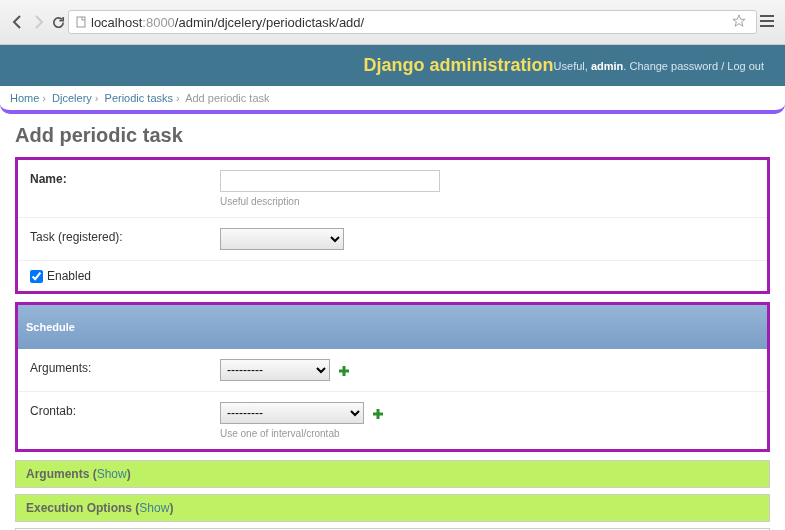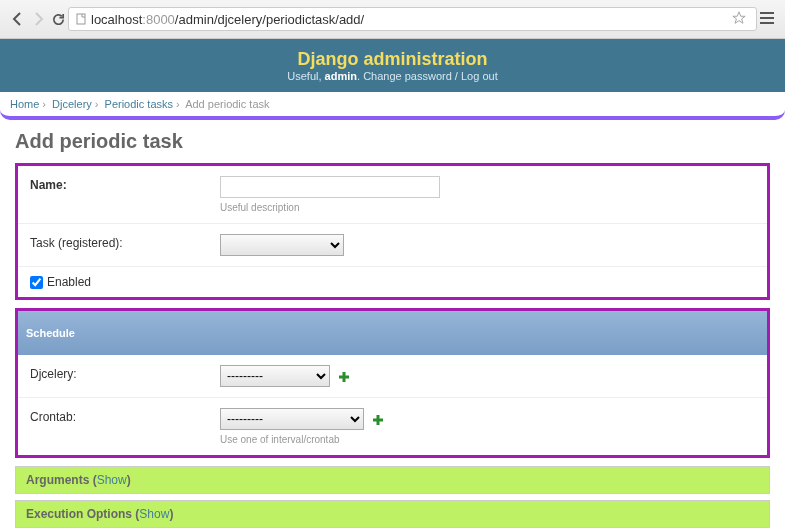--- a/index.html
+++ b/index.html
@@ -1,29 +1,29 @@
 <!DOCTYPE html>
 <html><head>
 <meta charset="utf-8">
 <style>
   * { box-sizing: border-box; margin: 0; padding: 0; }
   body { font-family: "Lucida Grande", Verdana, Arial, sans-serif; font-size: 12px; color: #333; background: #fff; width: 785px; }
   
-  .browser-bar { height: 39px; background: linear-gradient(#f5f5f5, #e8e8e8); border-bottom: 1px solid #ccc; display: flex; align-items: center; padding: 0 8px; }
+  .browser-bar { height: 45px; background: linear-gradient(#f5f5f5, #e8e8e8); border-bottom: 1px solid #ccc; display: flex; align-items: center; padding: 0 8px; }
   .nav-btn { width: 20px; height: 20px; display: flex; align-items: center; justify-content: center; color: #555; cursor: pointer; }
   .nav-btn.disabled { color: #bbb; }
   .url-bar { flex: 1; background: #fff; border: 1px solid #ccc; border-radius: 3px; height: 24px; display: flex; align-items: center; padding: 0 6px; font-size: 13px; }
   .url-bar svg { margin-right: 4px; }
   .url-host { color: #333; }
   .url-port { color: #999; }
   .url-path { color: #333; }
   .star-icon { color: #999; margin-left: auto; }
   .menu-icon { width: 20px; text-align: center; color: #555; font-size: 16px; }
   
-  .header { background: #417690; color: #fff; padding: 10px 21px; display: flex; align-items: center; justify-content: flex-end; flex-direction: column; }
+  .header { background: #417690; color: #fff; padding: 10px 21px; display: flex; align-items: center; justify-content: flex-end; }
   .site-title { color: #f5dd5d; font-size: 18px; font-weight: bold; font-family: "Trebuchet MS", sans-serif; }
   .user-tools { font-size: 11px; color: #d4e6ef; }
   .user-tools strong { color: #fff; }
   .user-tools a { color: #d4e6ef; text-decoration: none; }
   
   .breadcrumbs { background: #79aec8; padding: 6px 12px; font-size: 11px; color: #c4dce8; border-bottom: 1px solid #ddd; background: #eef3f5; color: #999; }
   .breadcrumbs { background: #fff; border-bottom: 4px solid #8b5cf6; padding: 6px 10px; color: #999; border-radius: 10px; }
   .breadcrumbs a { color: #447e9b; text-decoration: none; }
   .breadcrumbs .sep { color: #999; margin: 0 3px; }
   .breadcrumbs .current { color: #999; }
@@ -136,21 +136,21 @@
     </div>
     <div class="inline-check">
       <input type="checkbox" checked="" style="">
       <label>Enabled</label>
     </div>
   </div>
 
   <div class="module">
     <div class="section-header">Schedule</div>
     <div class="form-row">
-      <label>Djcelery:</label>
+      <label>Arguments:</label>
       <div class="field-box">
         <select class="sel-narrow">
           <option>---------</option>
         </select>
         <span class="add-related">
           <svg width="12" height="12" viewBox="0 0 12 12">
               <path d="M6 1 V11 M1 6 H11" stroke="#2a8f2a" stroke-width="3"></path>
             </svg>
         </span>
       </div>

